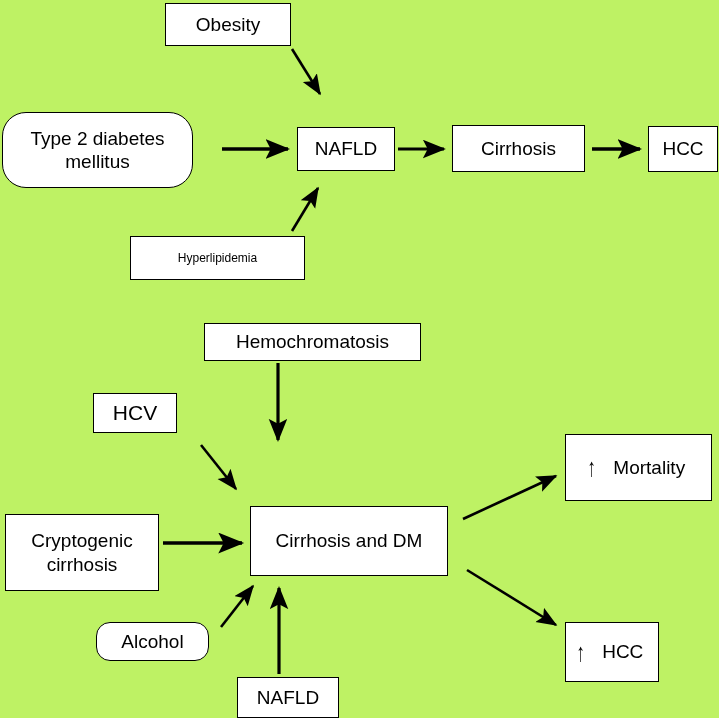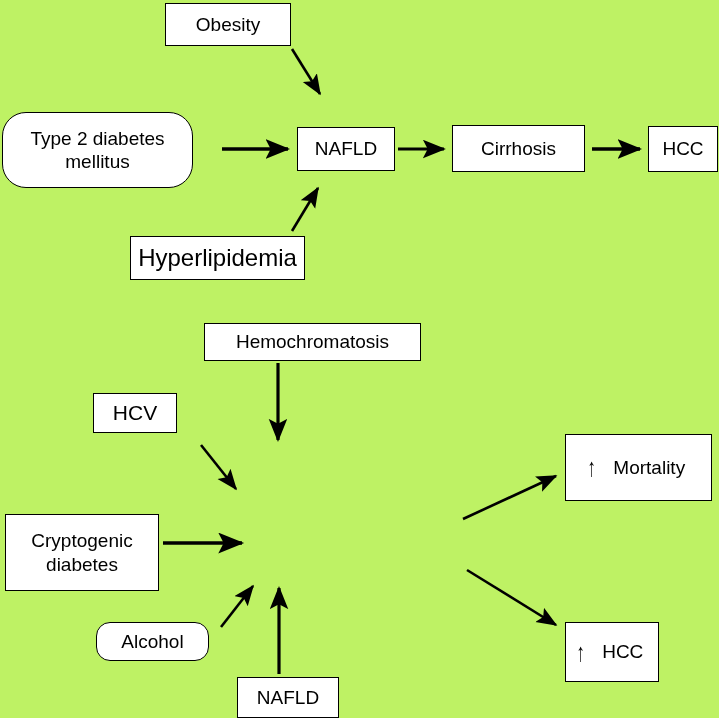--- a/index.html
+++ b/index.html
@@ -110,37 +110,40 @@
   </div>
 
   <div class="node" style="left:452px; top:125px; width:133px; height:47px; font-size:19px;">
     <span class="label">Cirrhosis</span>
   </div>
 
   <div class="node" style="left:648px; top:126px; width:70px; height:46px; font-size:19px;">
     <span class="label">HCC</span>
   </div>
 
-  <div class="node" style="left:130px; top:236px; width:175px; height:44px; font-size:24px;">
+  <div class="node" style="left:130px; top:236px; width:175px; height:44px; font-size:12px;">
     <span class="label">Hyperlipidemia</span>
   </div>
 
   <div class="node" style="left:204px; top:323px; width:217px; height:38px; font-size:19px;">
     <span class="label">Hemochromatosis</span>
   </div>
 
   <div class="node" style="left:93px; top:393px; width:84px; height:40px; font-size:21px;">
     <span class="label">HCV</span>
   </div>
 
   <div class="node" style="left:5px; top:514px; width:154px; height:77px; font-size:19px;">
     <span class="label">Cryptogenic
-diabetes</span>
+cirrhosis</span>
   </div>
 
+  <div class="node" style="left:250px; top:506px; width:198px; height:70px; font-size:19px;">
+    <span class="label">Cirrhosis and DM</span>
+  </div>
 
   <div class="node" style="left:96px; top:622px; width:113px; height:39px; font-size:19px;border-radius:14px;">
     <span class="label">Alcohol</span>
   </div>
 
   <div class="node" style="left:237px; top:677px; width:102px; height:41px; font-size:19px;">
     <span class="label">NAFLD</span>
   </div>
 
   <div class="node with-arrow" style="left:565px; top:434px; width:147px; height:67px; font-size:19px;">

